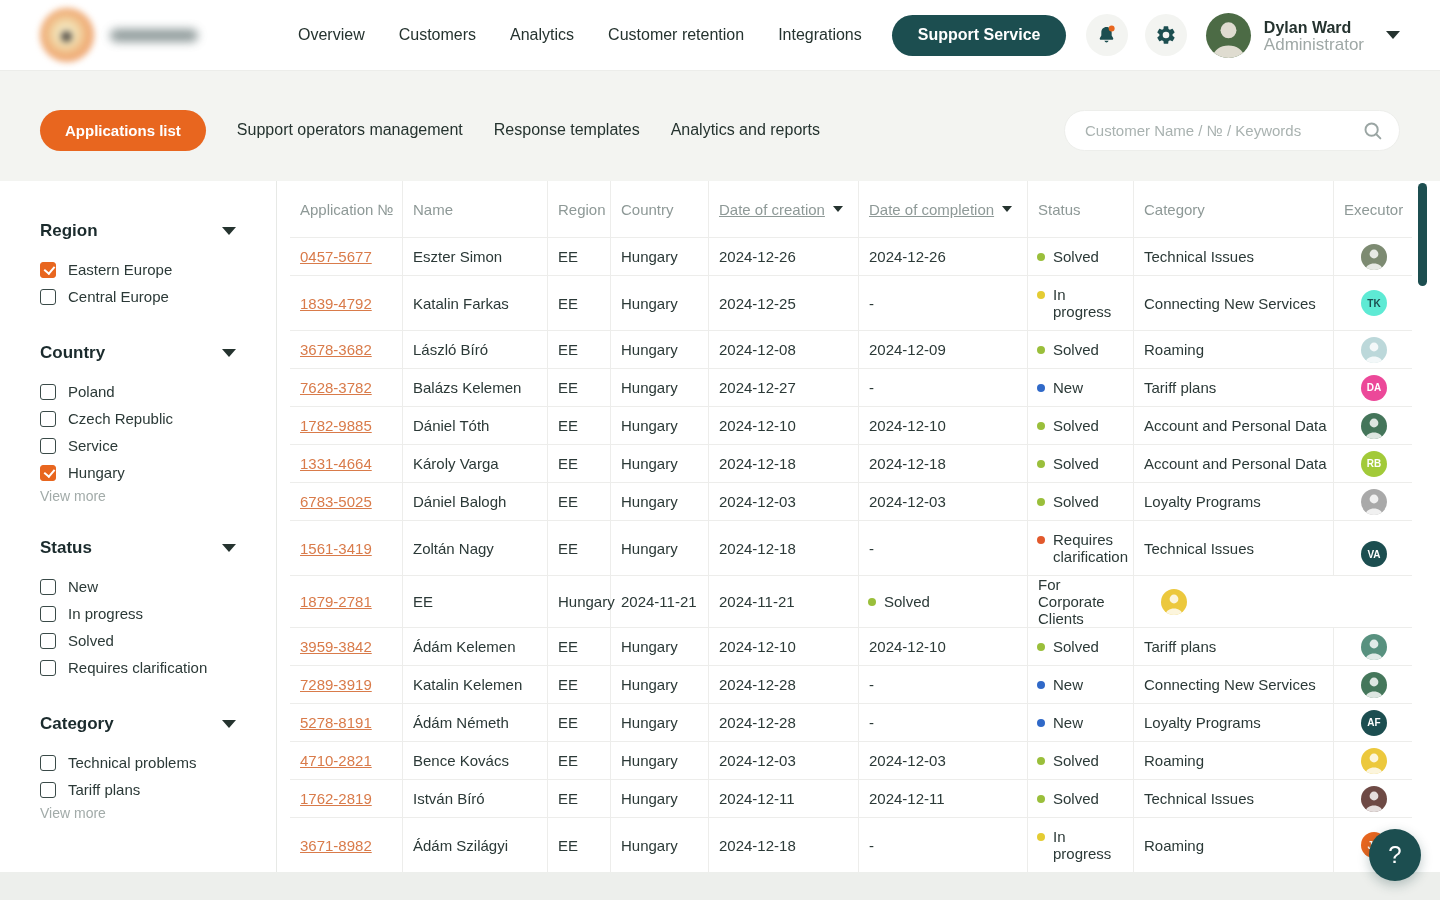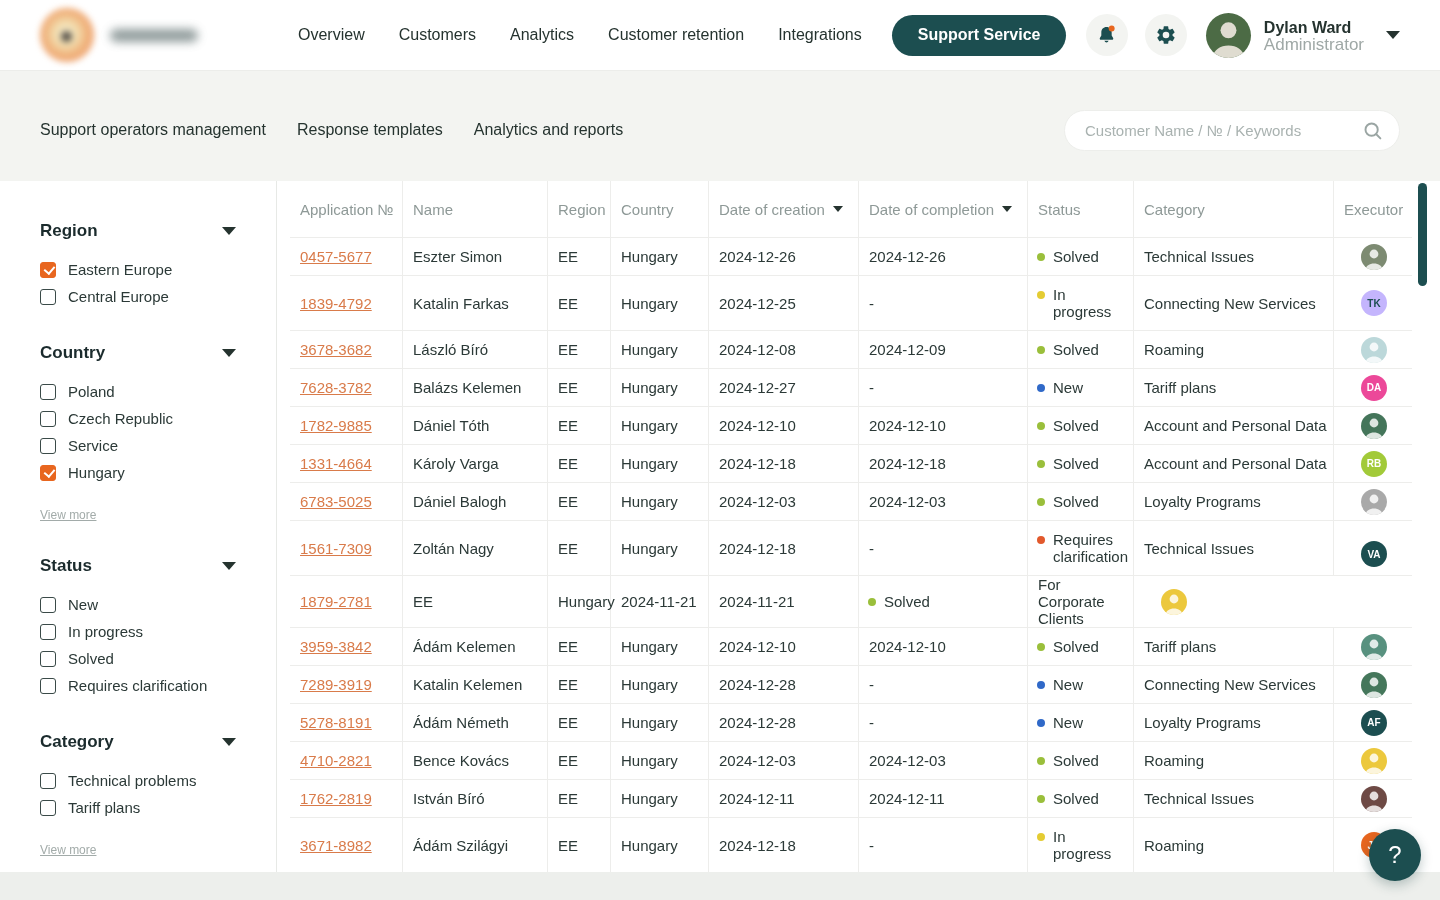--- a/index.html
+++ b/index.html
@@ -40,30 +40,30 @@
   .filter-section { margin-bottom:34px; }
   .filter-title-row { width:196px; display:flex; justify-content:space-between; align-items:center; height:18px; margin-bottom:16px; cursor:pointer; }
   .filter-title { font-size:17px; font-weight:700; color:#1B2B2D; }
   .tri { width:0; height:0; border-left:7px solid transparent; border-right:7px solid transparent; border-top:8px solid #25332F; }
   .tri.small { border-left-width:5px; border-right-width:5px; border-top-width:6px; margin-left:8px; }
   .filter-item { display:flex; align-items:center; gap:12px; height:27px; cursor:pointer; }
   .checkbox { width:16px; height:16px; border:1.5px solid #3A4A48; border-radius:3px; background:#fff; position:relative; flex:none; cursor:pointer; }
   .checkbox.checked { background:#E8661F; border-color:#E8661F; }
   .checkbox.checked::after { content:''; position:absolute; left:4.5px; top:1.5px; width:5px; height:8px; border:solid #fff; border-width:0 2px 2px 0; transform:rotate(40deg); }
   .filter-label { font-size:15px; color:#2B3937; }
-  .view-more { display:inline-block; margin-top:22px; font-size:12px; color:#A2ABA9; text-decoration:underline; cursor:pointer; }
+  .view-more { display:inline-block; margin-top:2px; font-size:14px; color:#A2ABA9; cursor:pointer; }
 
   
   .table-wrap { flex:1; padding-left:13px; overflow:hidden; }
   .t-row { display:grid; grid-template-columns:113px 145px 63px 98px 150px 169px 106px 200px 78px; border-bottom:1px solid #EDEDEB; min-height:37px; width:1122px; }
   .t-head { min-height:57px; }
   .t-cell { display:flex; align-items:center; border-right:1px solid #EDEDEB; padding:0 6px 0 10px; font-size:15px; color:#2B3937; }
   .t-cell:last-child { border-right:none; }
   .h-cell { color:#8E9997; }
-  .h-cell.sortable { cursor:pointer; }
+  .h-cell.sortable { cursor:pointer;text-decoration:underline; }
   .app-link { color:#D97B4A; text-decoration:underline; cursor:pointer; }
   .status-wrap { display:flex; align-items:flex-start; line-height:17px; padding:10px 0; }
   .dot { width:8px; height:8px; border-radius:50%; margin:5px 8px 0 0; flex:none; }
   .avatar { width:26px; height:26px; border-radius:50%; margin-left:17px; display:flex; align-items:center; justify-content:center; overflow:hidden; font-size:10px; font-weight:700; cursor:pointer; flex:none; }
   .scroll-thumb { position:absolute; top:2px; right:13px; width:9px; height:103px; border-radius:5px; background:#1C4E50; cursor:grab; }
 
   .help-fab { position:absolute; left:1369px; top:829px; width:52px; height:52px; border-radius:50%; background:#1C4E50; color:#fff; font-size:24px; font-weight:400; border:none; cursor:pointer; box-shadow:0 4px 12px rgba(20,60,60,.28); display:flex; align-items:center; justify-content:center; font-family:inherit; z-index:5; }
 </style>
 </head>
 <body>
@@ -109,20 +109,21 @@
       <div class="user-meta">
         <div class="user-name">Dylan Ward</div>
         <div class="user-role">Administrator</div>
       </div>
       <div class="chev"></div>
     </div>
   </header>
 
   <div class="subbar">
     <div id="tab-list" style="display:flex;align-items:center;">
+        <button class="tab tab-active">Applications list</button>
         <button class="tab">Support operators management</button>
         <button class="tab">Response templates</button>
         <button class="tab">Analytics and reports</button>
       </div>
     <div class="search-box">
       <input type="text" placeholder="Customer Name / № / Keywords" style="">
       <span style="display:flex;cursor:pointer;">
         <svg width="21" height="21" viewBox="0 0 24 24" fill="none" stroke="#9AA5A3" stroke-width="2.2" stroke-linecap="round">
             <circle cx="11" cy="11" r="7"></circle>
             <line x1="16.6" y1="16.6" x2="21" y2="21"></line>
@@ -288,21 +289,21 @@
             <div class="t-cell" style="padding-left: 9px;">
               <span class="status-wrap">
                 <span class="dot" style="background: rgb(228, 204, 51);"></span>
                 <span class="status-label">In progress</span>
               </span>
             </div>
             <div class="t-cell">
               <span>Connecting New Services</span>
             </div>
             <div class="t-cell">
-              <div class="avatar" style="background: #c4b5fd; color: rgb(28, 78, 80);">TK</div>
+              <div class="avatar" style="background: #5eead4; color: rgb(28, 78, 80);">TK</div>
             </div>
           </div>
           <div class="t-row">
             <div class="t-cell">
               <a class="app-link">3678-3682</a>
             </div>
             <div class="t-cell">
               <span>László Bíró</span>
             </div>
             <div class="t-cell">
@@ -468,21 +469,21 @@
               <div class="avatar" style="background: rgb(169, 169, 169);">
                 <svg viewBox="0 0 26 26" width="26" height="26">
                   <circle cx="13" cy="10" r="4.4" fill="rgba(255,255,255,.82)"></circle>
                   <path d="M4 27c.4-5 4.2-7.6 9-7.6s8.6 2.6 9 7.6z" fill="rgba(255,255,255,.82)"></path>
                 </svg>
               </div>
             </div>
           </div>
           <div class="t-row">
             <div class="t-cell">
-              <a class="app-link">1561-7309</a>
+              <a class="app-link">1561-3419</a>
             </div>
             <div class="t-cell">
               <span>Zoltán Nagy</span>
             </div>
             <div class="t-cell">
               <span>EE</span>
             </div>
             <div class="t-cell">
               <span>Hungary</span>
             </div>

